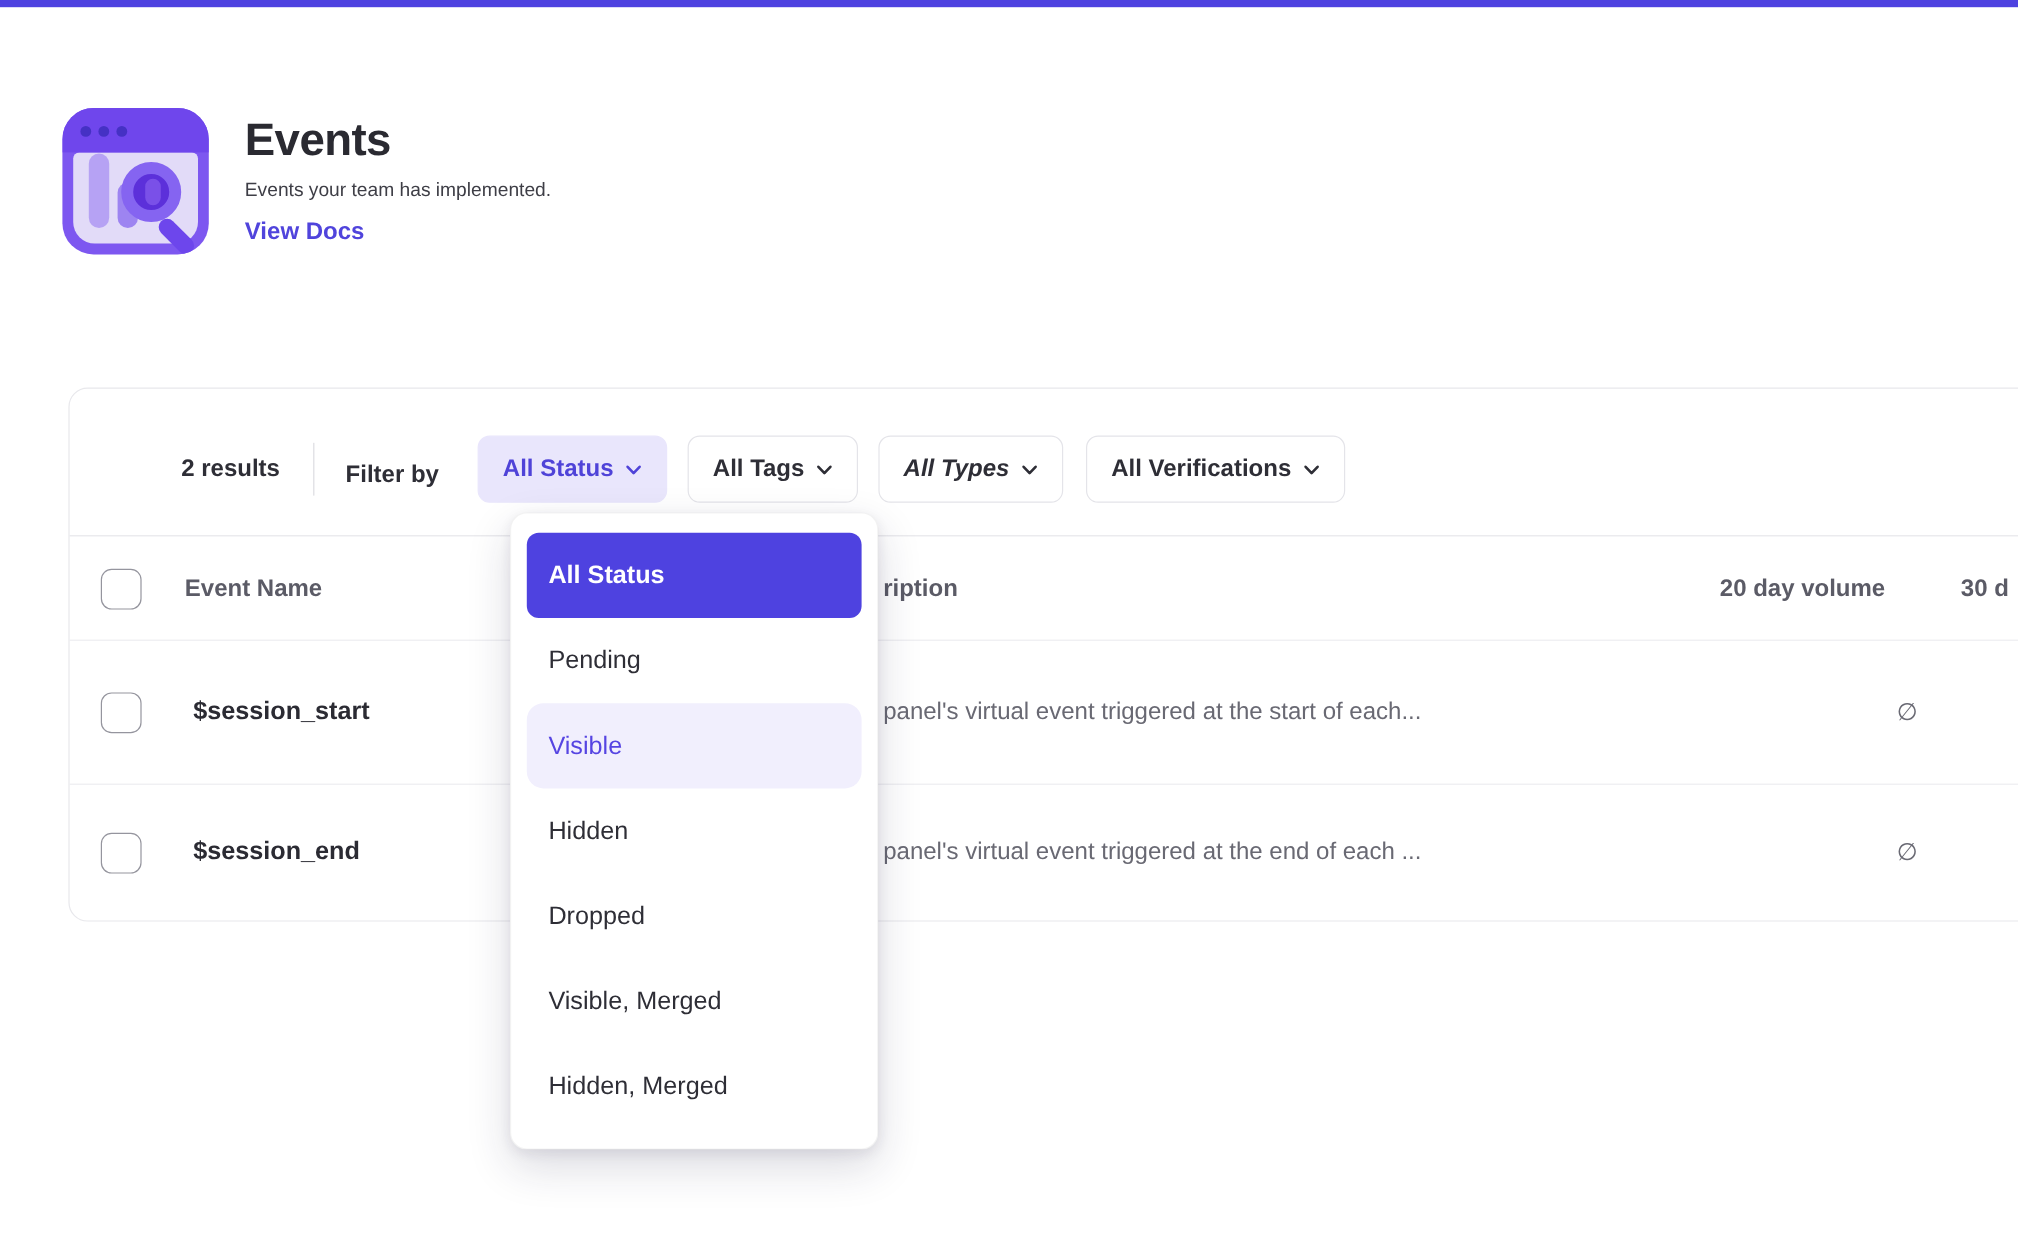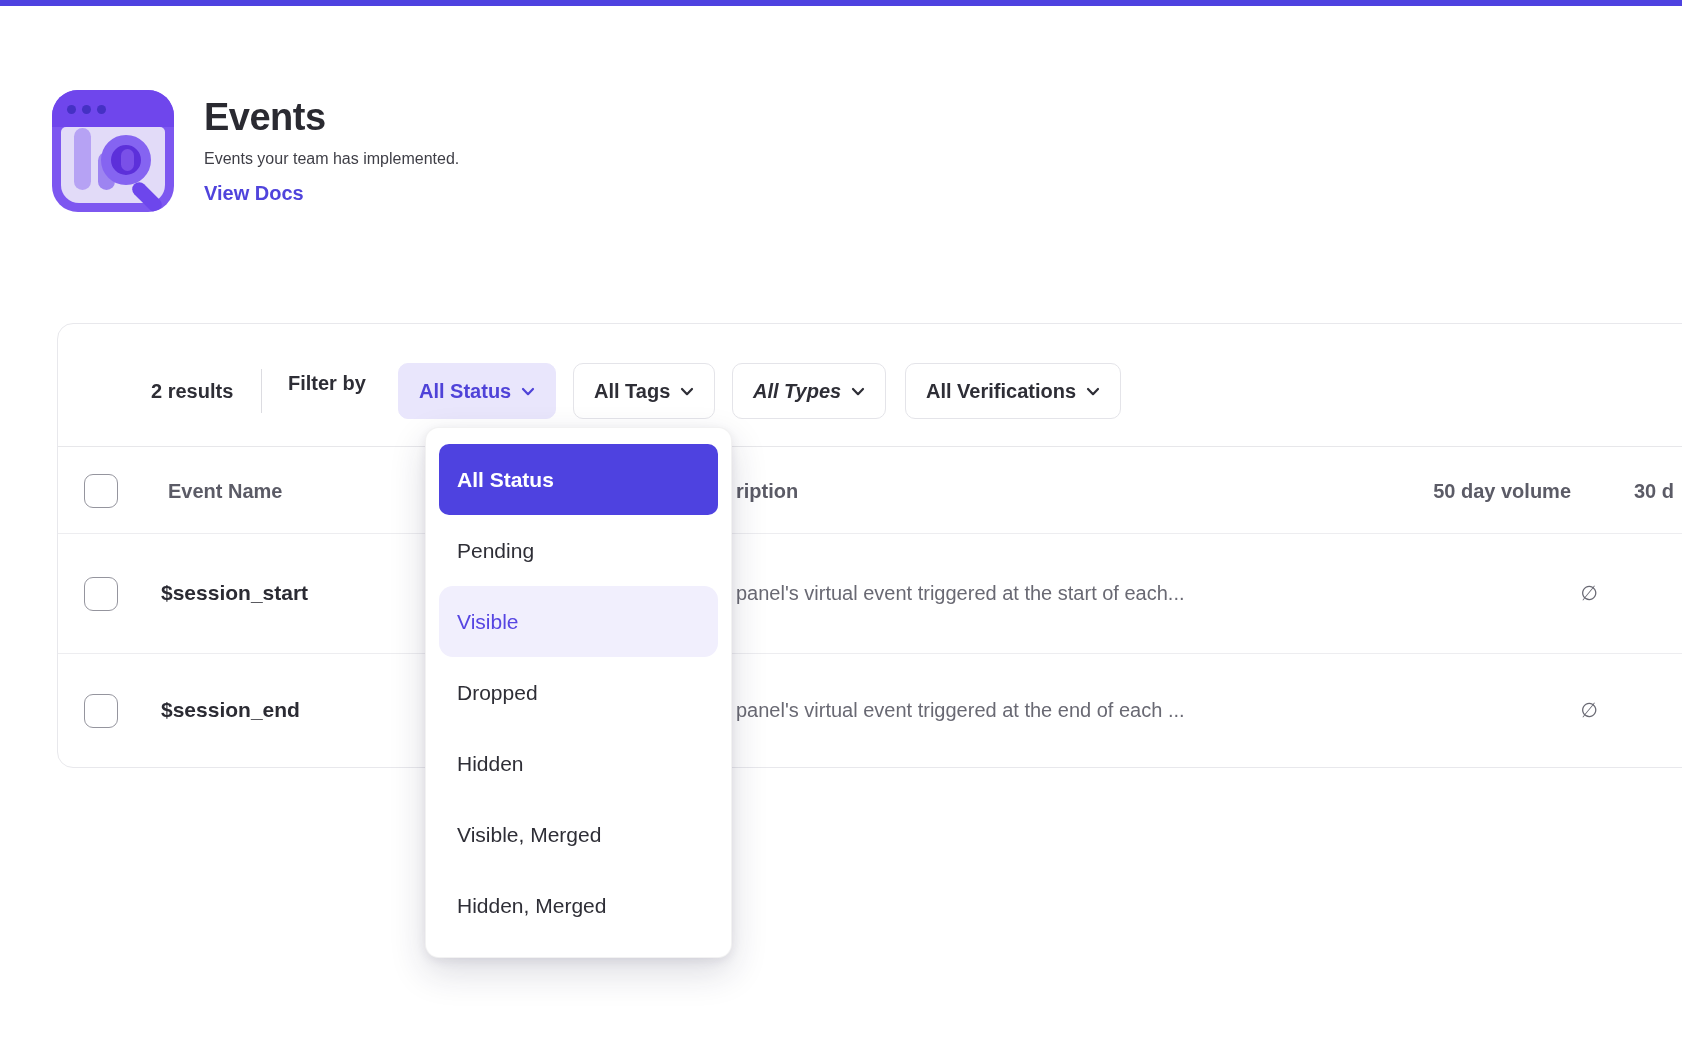--- a/index.html
+++ b/index.html
@@ -28,39 +28,39 @@
   #page-subtitle { position:absolute; left:204px; top:150px; font-size:16px; color:#3e3e46; }
   #view-docs { position:absolute; left:204px; top:182px; font-size:20px; font-weight:600; color:#5044dc; cursor:pointer; }
 
   
   #card { position:absolute; left:57px; top:323px; right:-40px; height:445px;
           background:#fff; border:1px solid #e8e8ec; border-radius:16px; }
 
   
   #results-count { position:absolute; left:93px; top:56px; font-size:20px; font-weight:600; color:#2e2e36; }
   #filter-divider { position:absolute; left:203px; top:45px; width:1px; height:44px; background:#dcdce1; }
-  #filter-by { position:absolute; left:230px; top:48px; font-size:20px; font-weight:600; color:#2e2e36; }
+  #filter-by { position:absolute; left:230px; top:61px; font-size:20px; font-weight:600; color:#2e2e36; }
   .chip { position:absolute; top:39px; height:56px; display:inline-flex; align-items:center; gap:10px;
           padding:0 20px; border-radius:10px; font-size:20px; font-weight:600; color:#2e2e36;
           background:#fff; border:1px solid #e4e4e9; cursor:pointer; white-space:nowrap; }
   .chip.active { background:#e9e6fc; border-color:#e9e6fc; color:#4f43d8; }
   .chip svg { flex:0 0 auto; }
   #chip-0 { left:340px; } #chip-1 { left:515px; } #chip-2 { left:674px;font-style:italic; } #chip-3 { left:847px; }
 
   
   .t-row { position:absolute; left:0; right:0; }
   #row-header { top:122px; height:88px; border-top:1px solid #e7e7ea; border-bottom:1px solid #ededf0; }
   #row-0 { top:210px; height:120px; border-bottom:1px solid #ededf0; }
   #row-1 { top:330px; height:115px; }
   .checkbox { position:absolute; left:26px; width:34px; height:34px; border:1.5px solid #95959e;
               border-radius:9px; background:#fff; cursor:pointer; }
   #row-header .checkbox { top:27px; } #row-0 .checkbox { top:43px; } #row-1 .checkbox { top:40px; }
   .col-head { position:absolute; font-size:20px; font-weight:600; color:#5b5b66; white-space:nowrap; }
   #row-header .col-head { top:33px; }
-  .h-name { left:110px; } .h-desc { left:678px; }
+  .h-name { left:96px; } .h-desc { left:678px; }
   .h-vol  { left:1233px; width:280px; text-align:right; }
   .h-cut  { left:1576px; }
   .cell-name { position:absolute; left:103px; font-size:21px; font-weight:600; color:#2b2b33; white-space:nowrap; }
   .cell-desc { position:absolute; left:678px; font-size:20px; color:#696973; white-space:nowrap; }
   .cell-vol  { position:absolute; left:1260px; width:280px; text-align:right; font-size:20px; color:#696973; }
   #row-0 .cell-name { top:47px; } #row-0 .cell-desc { top:48px; } #row-0 .cell-vol { top:47px; }
   #row-1 .cell-name { top:44px; } #row-1 .cell-desc { top:45px; } #row-1 .cell-vol { top:44px; }
 
   
   #status-menu { position:absolute; left:425px; top:427px; width:307px; height:531px; z-index:10;
@@ -123,21 +123,21 @@
     <span>All Verifications</span>
     <svg width="14" height="11" viewBox="0 0 14 11">
       <path d="M2 3 L7 8.2 L12 3" fill="none" stroke="currentColor" stroke-width="2.2" stroke-linecap="round" stroke-linejoin="round"></path>
     </svg>
   </div>
 
   <div id="row-header" class="t-row">
     <span class="checkbox"></span>
     <span class="col-head h-name">Event Name</span>
     <span class="col-head h-desc">ription</span>
-    <span class="col-head h-vol">50 day volume</span>
+    <span class="col-head h-vol">20 day volume</span>
     <span class="col-head h-cut">30 d</span>
   </div>
 
   <div id="row-0" class="t-row">
     <span class="checkbox"></span>
     <span class="cell-name">$session_start</span>
     <span class="cell-desc">panel's virtual event triggered at the start of each...</span>
     <span class="cell-vol">∅</span>
   </div>
 
@@ -146,17 +146,17 @@
     <span class="cell-name">$session_end</span>
     <span class="cell-desc">panel's virtual event triggered at the end of each ...</span>
     <span class="cell-vol">∅</span>
   </div>
 </div>
 
 <div id="status-menu">
   <div class="menu-item selected">All Status</div>
   <div class="menu-item">Pending</div>
   <div class="menu-item highlighted">Visible</div>
+  <div class="menu-item">Hidden</div>
   <div class="menu-item">Dropped</div>
-  <div class="menu-item">Hidden</div>
   <div class="menu-item">Visible, Merged</div>
   <div class="menu-item">Hidden, Merged</div>
 </div>
 
 </body></html>

